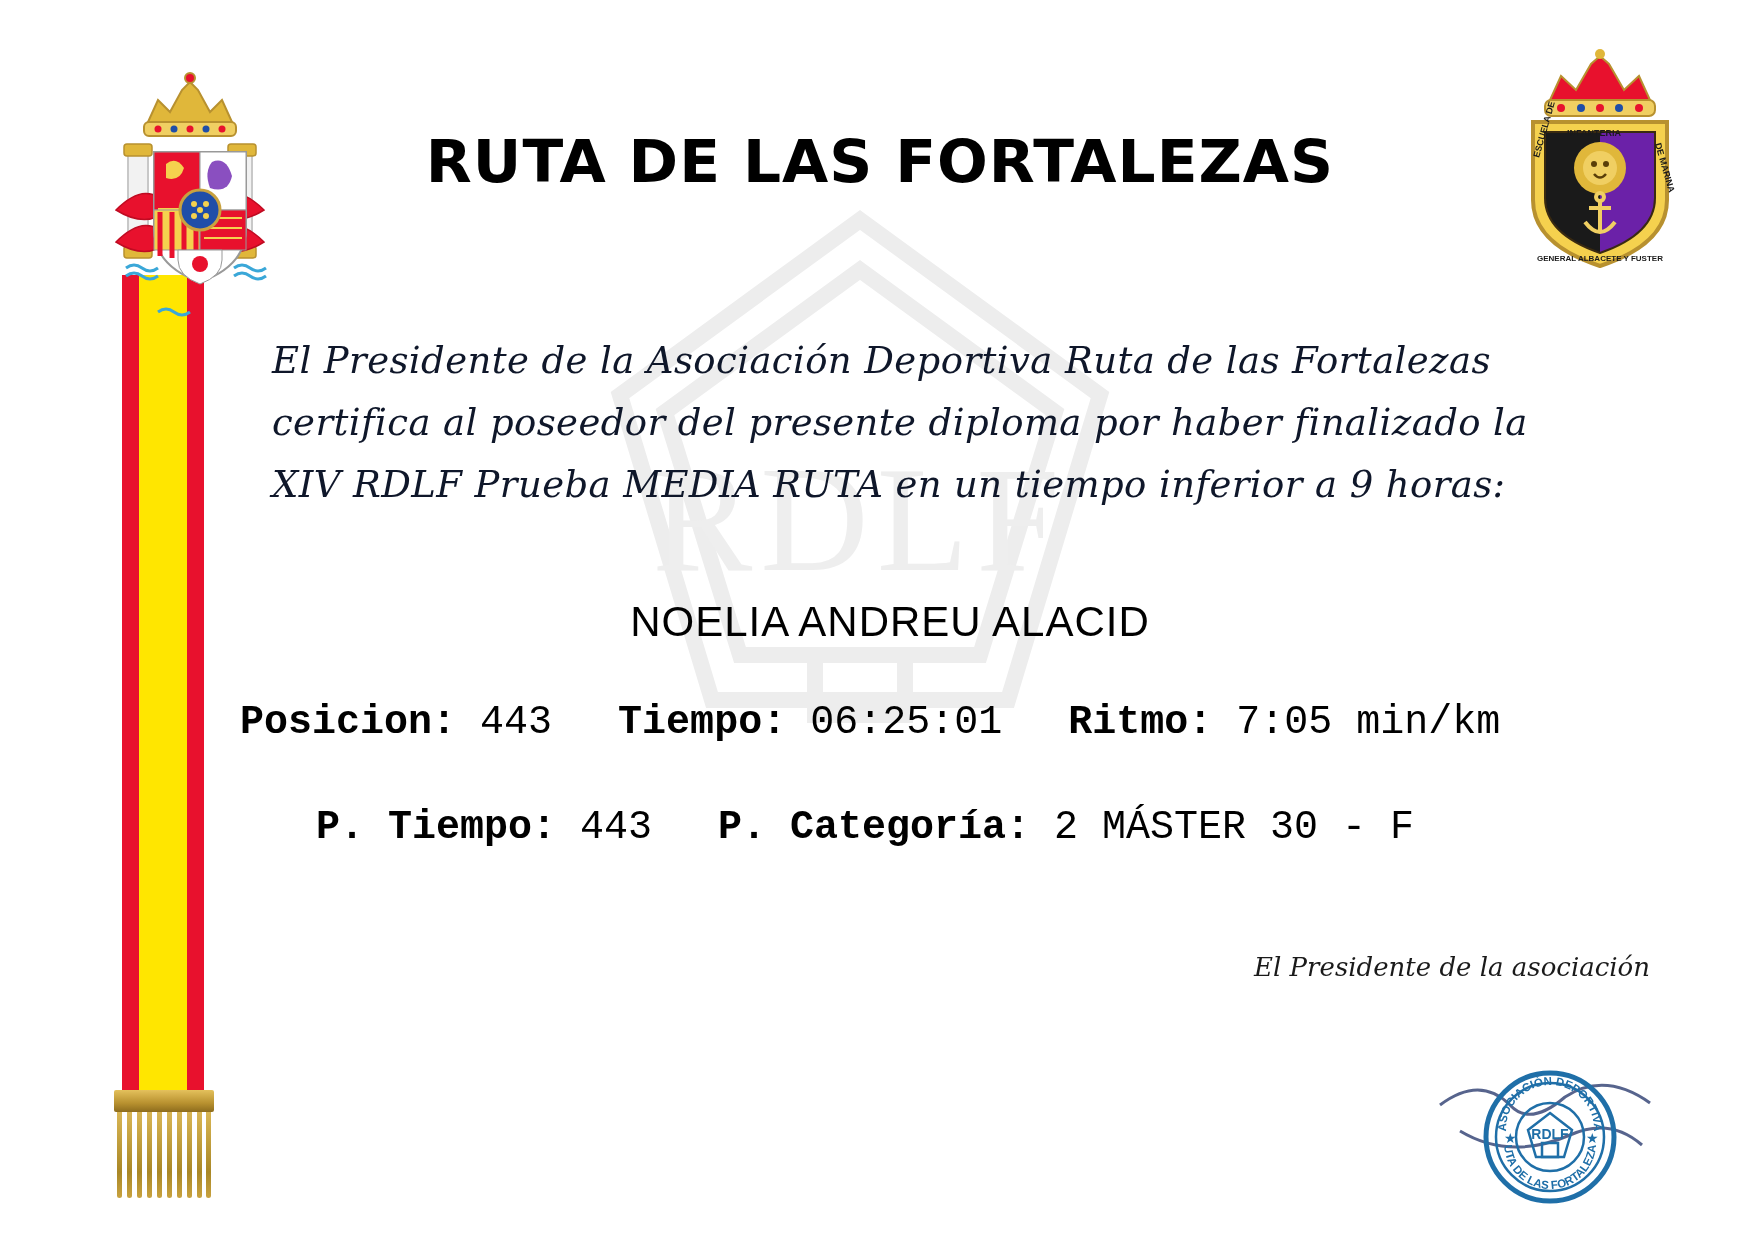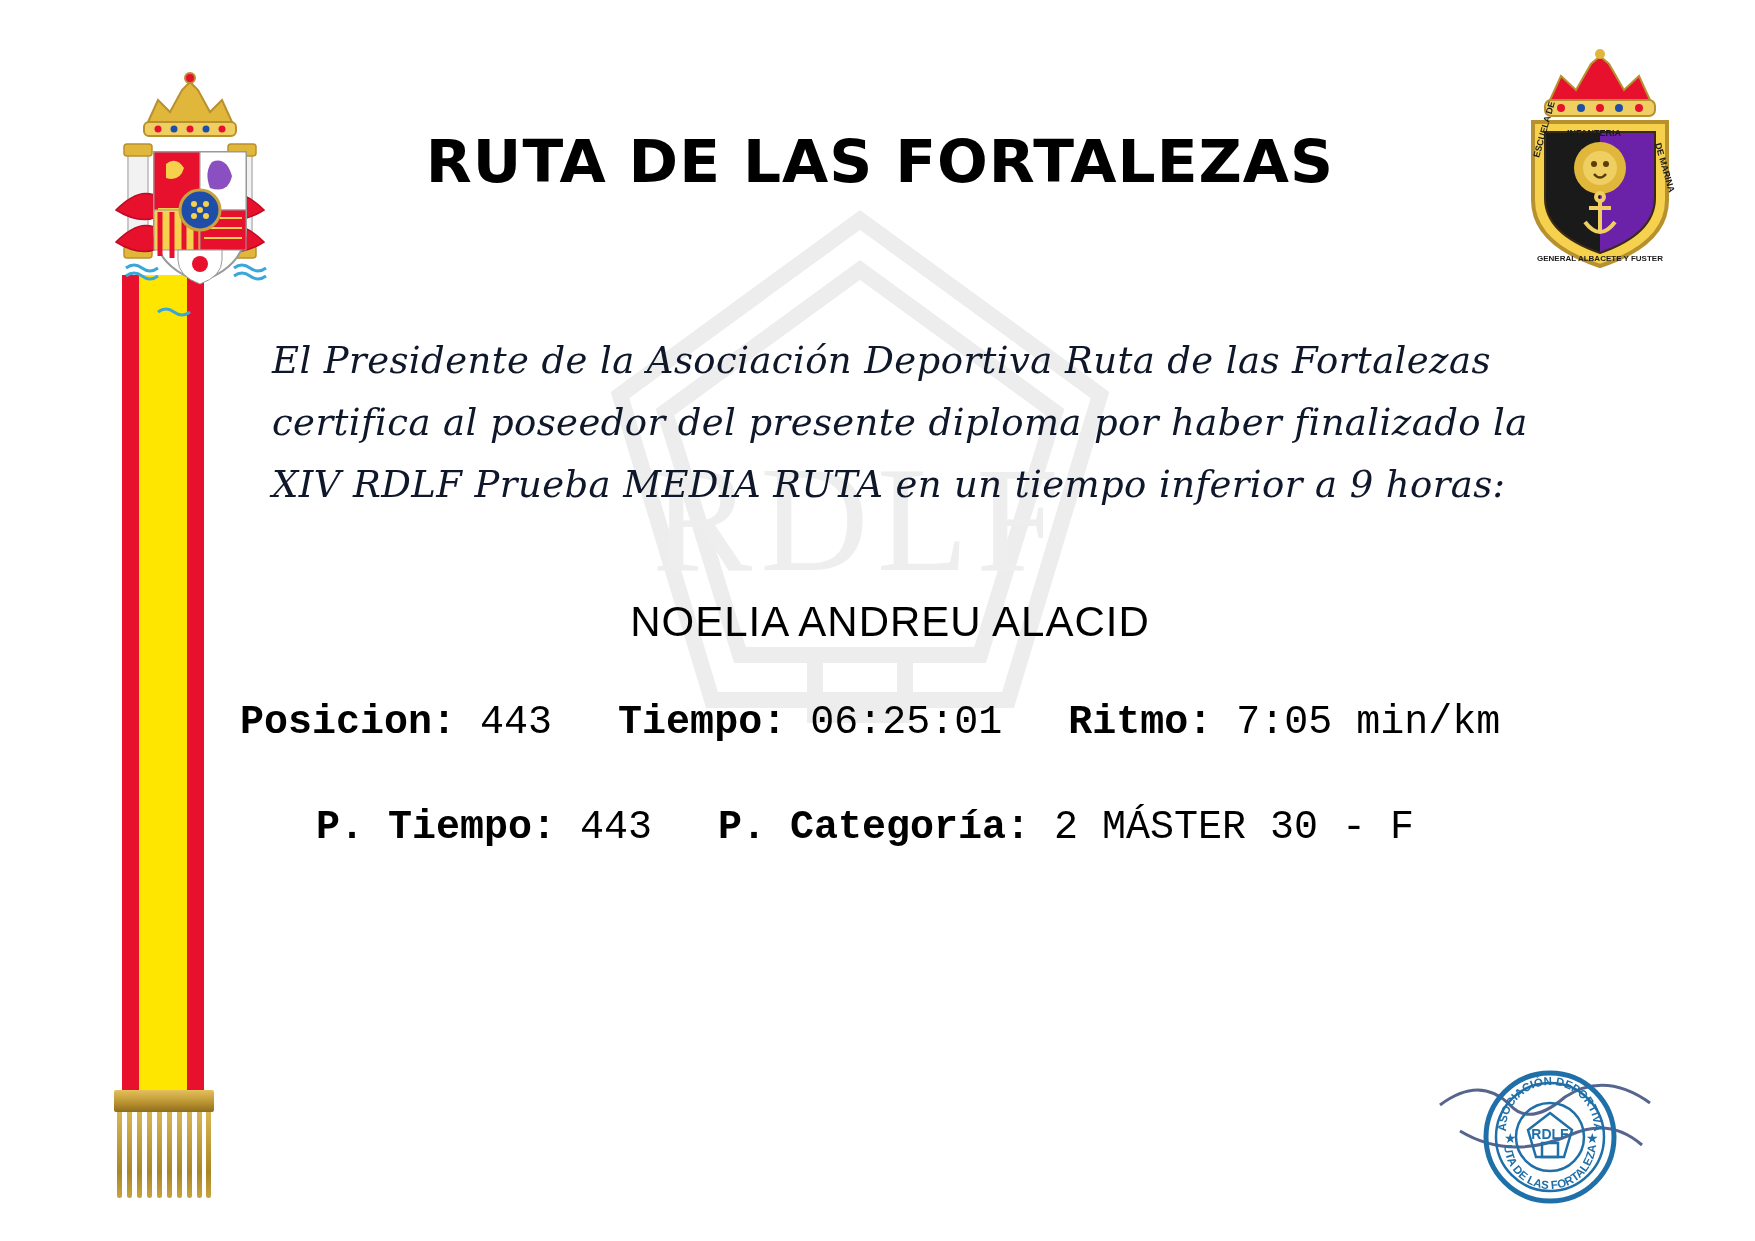--- a/index.html
+++ b/index.html
@@ -366,20 +366,21 @@
 
 <div class="stats-row stats-row-2">
   <b>P. Tiempo:</b>
   <span>443</span>
   <span class="stat-gap"></span>
   <b>P. Categoría:</b>
   <span>2  MÁSTER 30 - F</span>
 </div>
 
 <div class="sign-block">
+  <div>El Presidente de la asociación</div>
 </div>
 
 <div class="stamp">
   <svg viewBox="0 0 230 185" xmlns="http://www.w3.org/2000/svg">
 
     <g stroke="#3a4a7a" stroke-width="3" fill="none" opacity="0.85">
       <path d="M10 70 q40 -30 70 0 q20 22 55 -8 q40 -26 85 6"></path>
       <path d="M30 96 q50 30 110 4 q40 -18 72 10"></path>
     </g>
 

